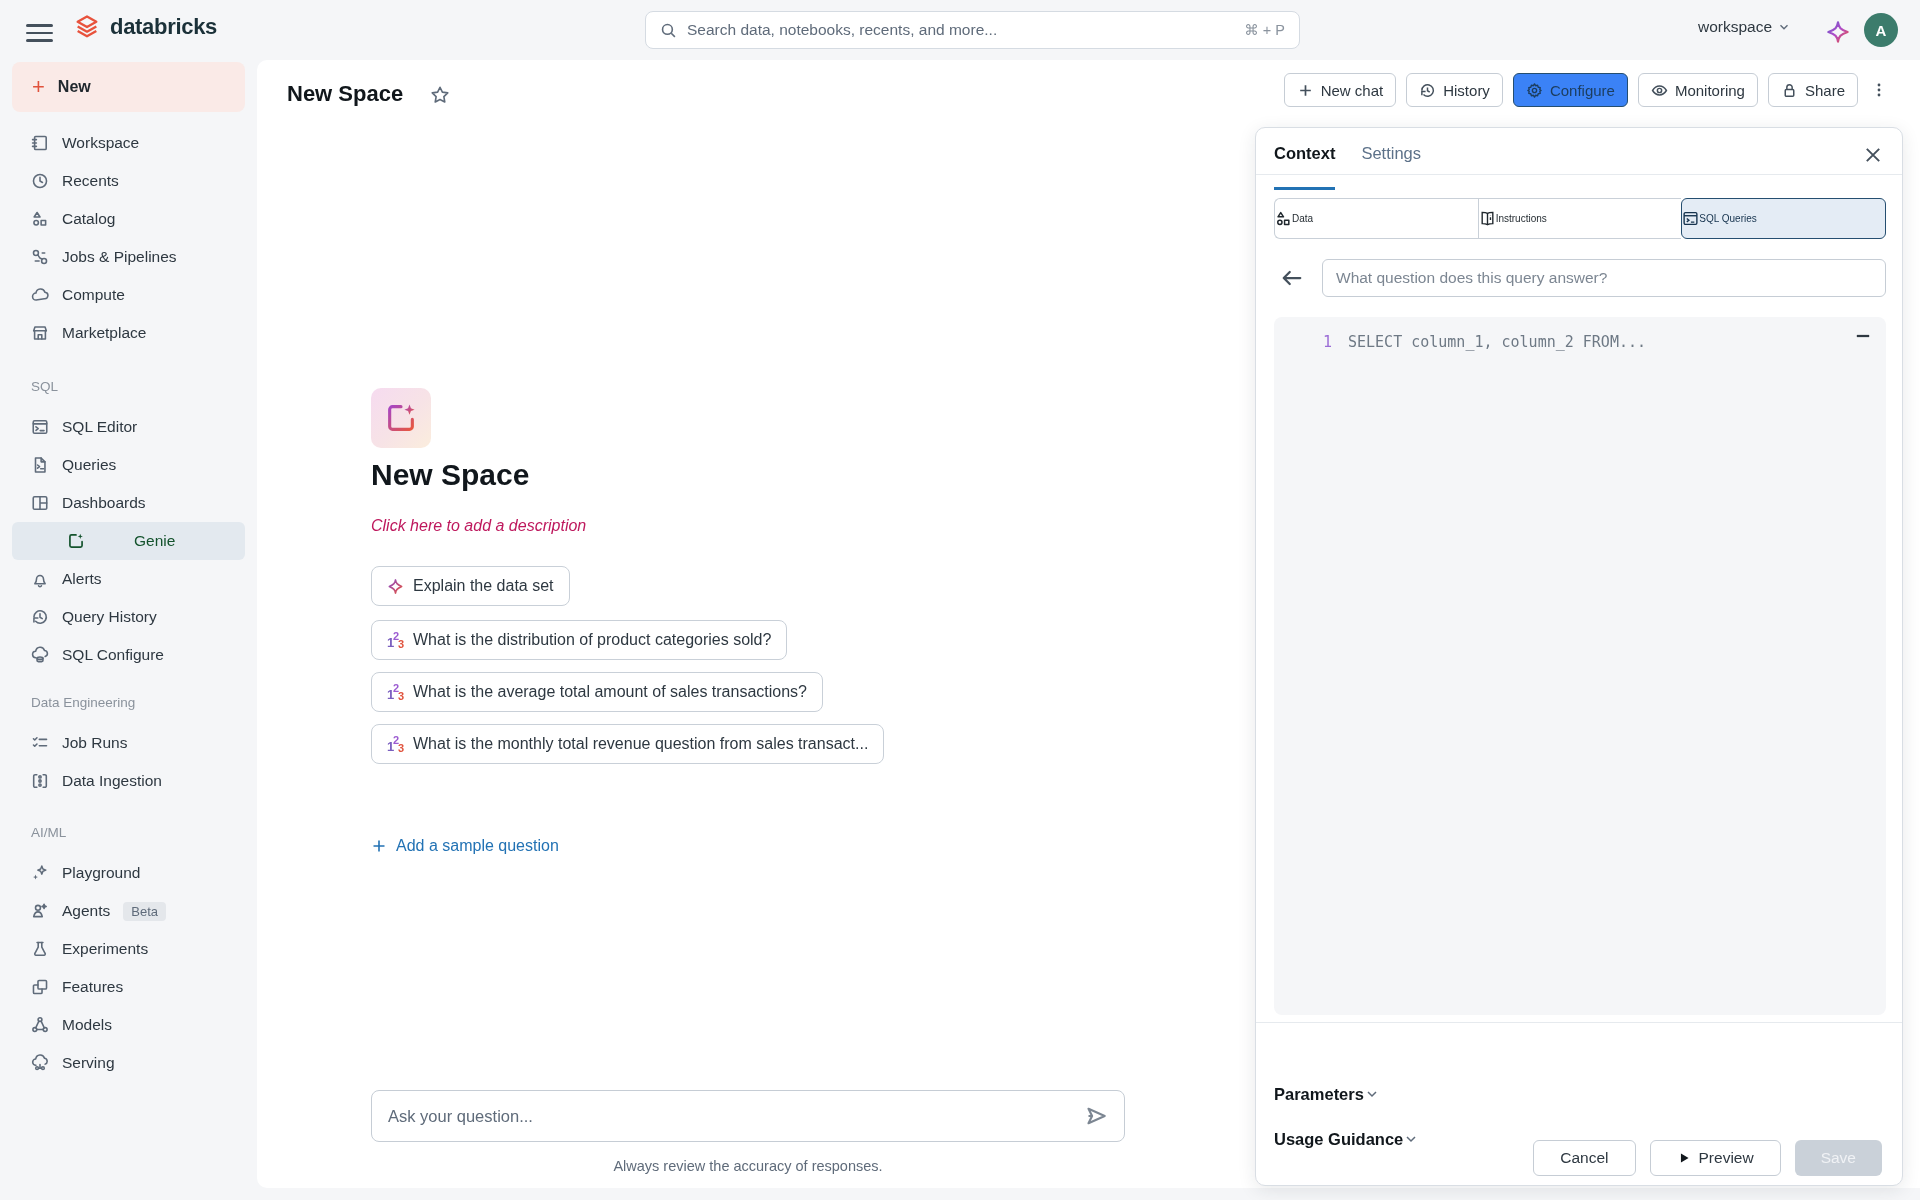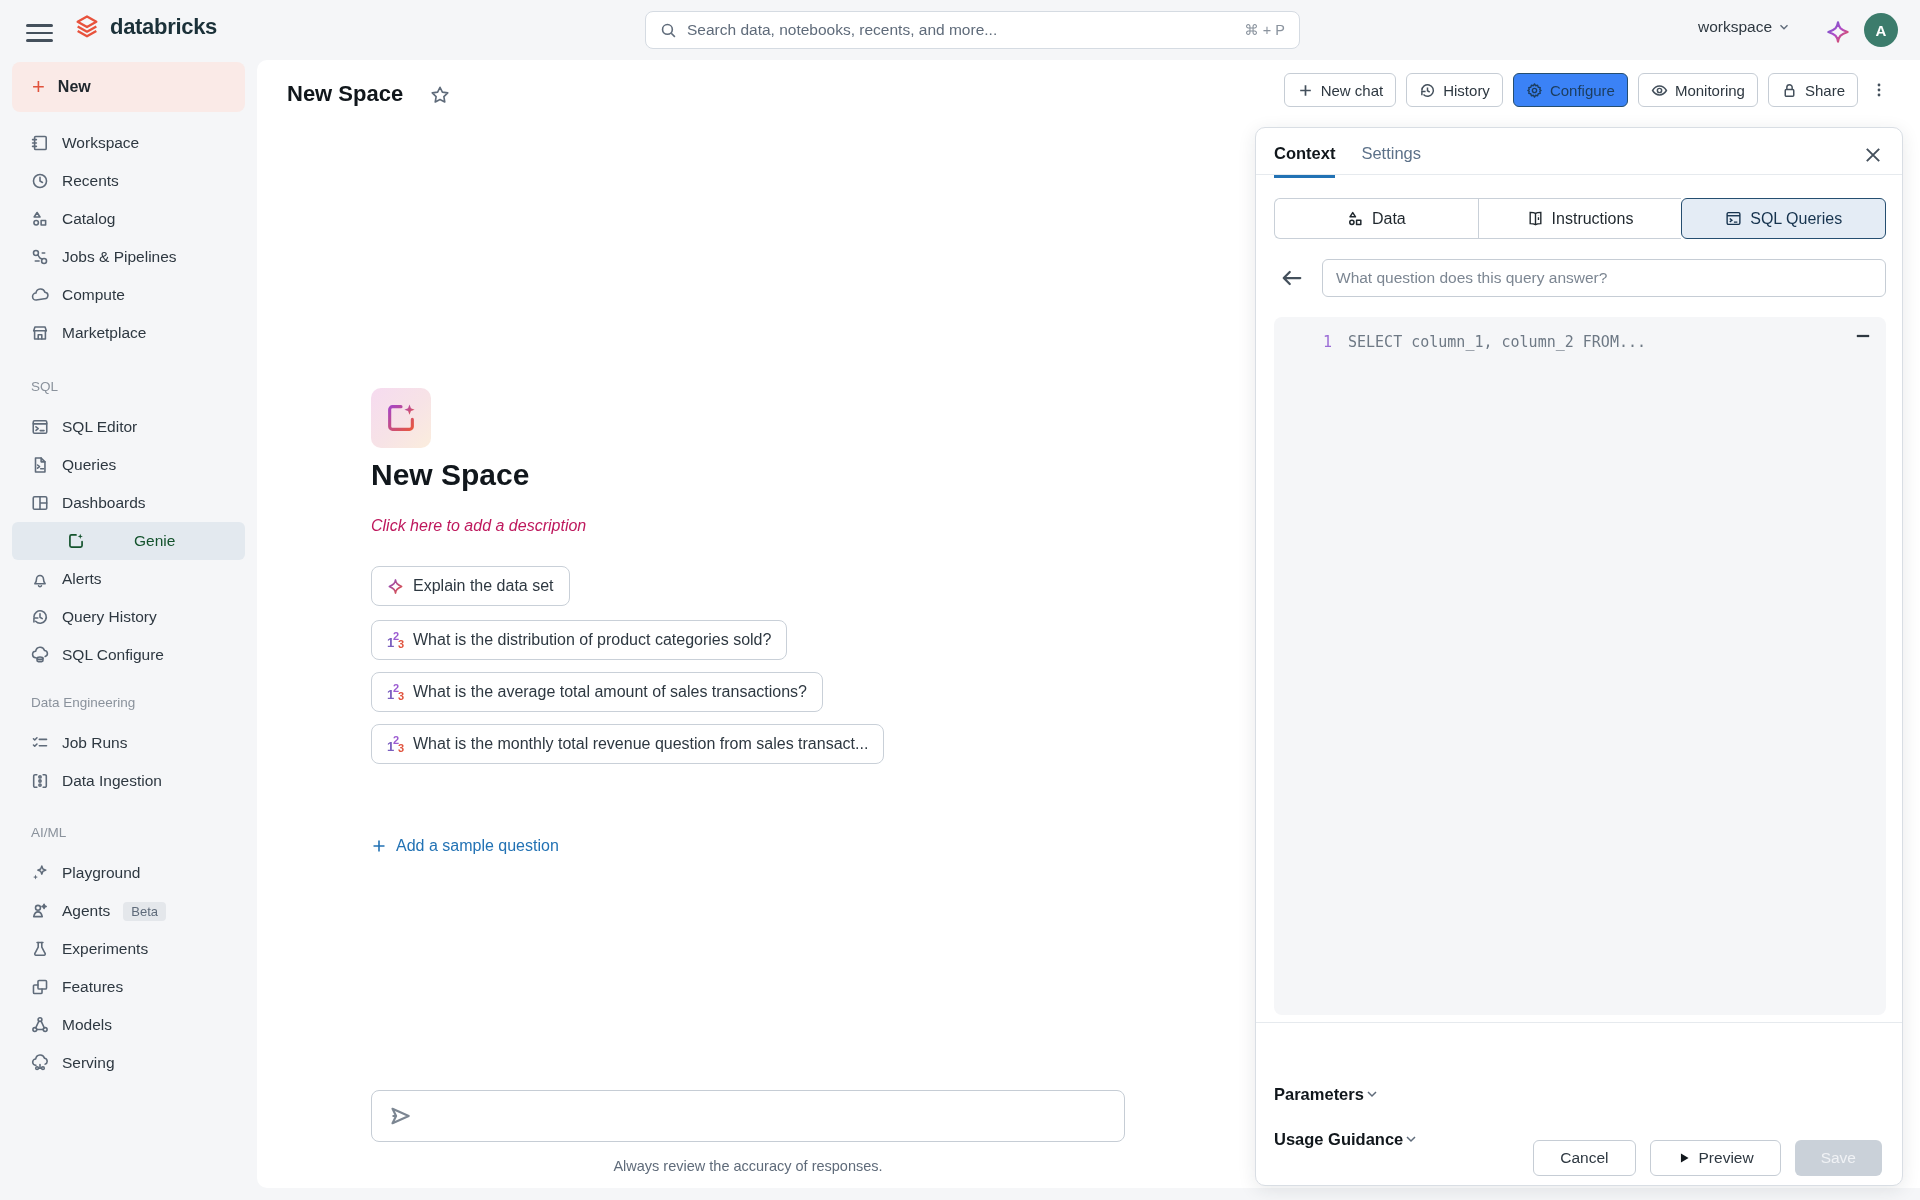--- a/index.html
+++ b/index.html
@@ -78,29 +78,29 @@
     display:flex; align-items:center; padding:0 16px; }
   .askbar .ph { flex:1; color:#5F6B7A; font-size:16.5px; cursor:text; }
   .askbar .send { width:24px; height:24px; color:#7C8692; cursor:pointer; }
   .disclaimer { position:absolute; left:114px; top:1098px; width:754px; text-align:center;
     color:#5F6B7A; font-size:14.5px; }
 
   
   .panel { position:absolute; left:1255px; top:127px; width:648px; height:1059px; background:#FFF;
     border:1px solid #D9DEE4; border-radius:10px; box-shadow:0 4px 18px rgba(30,40,50,.10); }
   .ptabs { position:absolute; left:18px; top:16px; display:flex; gap:26px; }
-  .ptab { font-size:16.5px; padding-bottom:12px; cursor:pointer; }
+  .ptab { font-size:16.5px; padding-bottom:24px; cursor:pointer; }
   .ptab.on { font-weight:700; color:#11171C; border-bottom:3px solid #2272B4; }
   .ptab.off { color:#5C7189; }
   .pdivider { position:absolute; left:0; top:46px; width:100%; height:1px; background:#E6EAEE; }
   .pclose { position:absolute; right:18px; top:16px; width:22px; height:22px; color:#44505C; cursor:pointer; }
 
   .segrow { position:absolute; left:18px; top:70px; width:612px; height:41px; display:flex; }
-  .seg { flex:1; display:flex; align-items:center; justify-content:center; gap:8px;
-    border:1px solid #C9D0D8; border-right:none; background:#FFF; font-size:16px; color:#1F272D; cursor:pointer; }
+  .seg { flex:1; display:flex; align-items:center; 
+    border:1px solid #C9D0D8; border-right:none; background:#FFF; font-size:10px; color:#1F272D; cursor:pointer; }
   .seg .ic { width:17px; height:17px; display:flex; color:#1F272D; }
   .seg:first-child { border-radius:6px 0 0 6px; }
   .seg.active { border:1.5px solid #254E70; border-radius:6px; background:#E4ECF5; color:#16334E; font-weight:500; }
   .seg.active .ic { color:#16334E; }
 
   .backarrow { position:absolute; left:24px; top:138px; width:24px; height:24px; color:#44505C; cursor:pointer; }
   .qinput { position:absolute; left:66px; top:131px; width:564px; height:38px; border:1px solid #C6CDD5;
     border-radius:6px; display:flex; align-items:center; padding:0 13px; color:#7C8692; font-size:15.5px; cursor:text; }
 
   .editor { position:absolute; left:18px; top:189px; width:612px; height:698px; background:#F5F6F8; border-radius:8px; }
@@ -524,20 +524,21 @@
       <span style="width:16px;height:16px;display:flex">
         <svg viewBox="0 0 16 16" fill="none" stroke="currentColor" stroke-width="1.6">
             <path d="M8 2.5v11M2.5 8h11"></path>
           </svg>
         </span>
       <span>Add a sample question</span>
     </div>
   </div>
 
   <div class="askbar">
+    <span class="ph">Ask your question...</span>
     <span class="send">
       <svg viewBox="0 0 16 16" fill="none" stroke="currentColor" stroke-width="1.4" stroke-linejoin="round">
         <path d="M3 3.2 13.8 8 3 12.8 5.4 8Z"></path>
           <path d="M5.4 8H3"></path>
         </svg>
     </span>
   </div>
   <div class="disclaimer">Always review the accuracy of responses.</div>
 </div>
 

